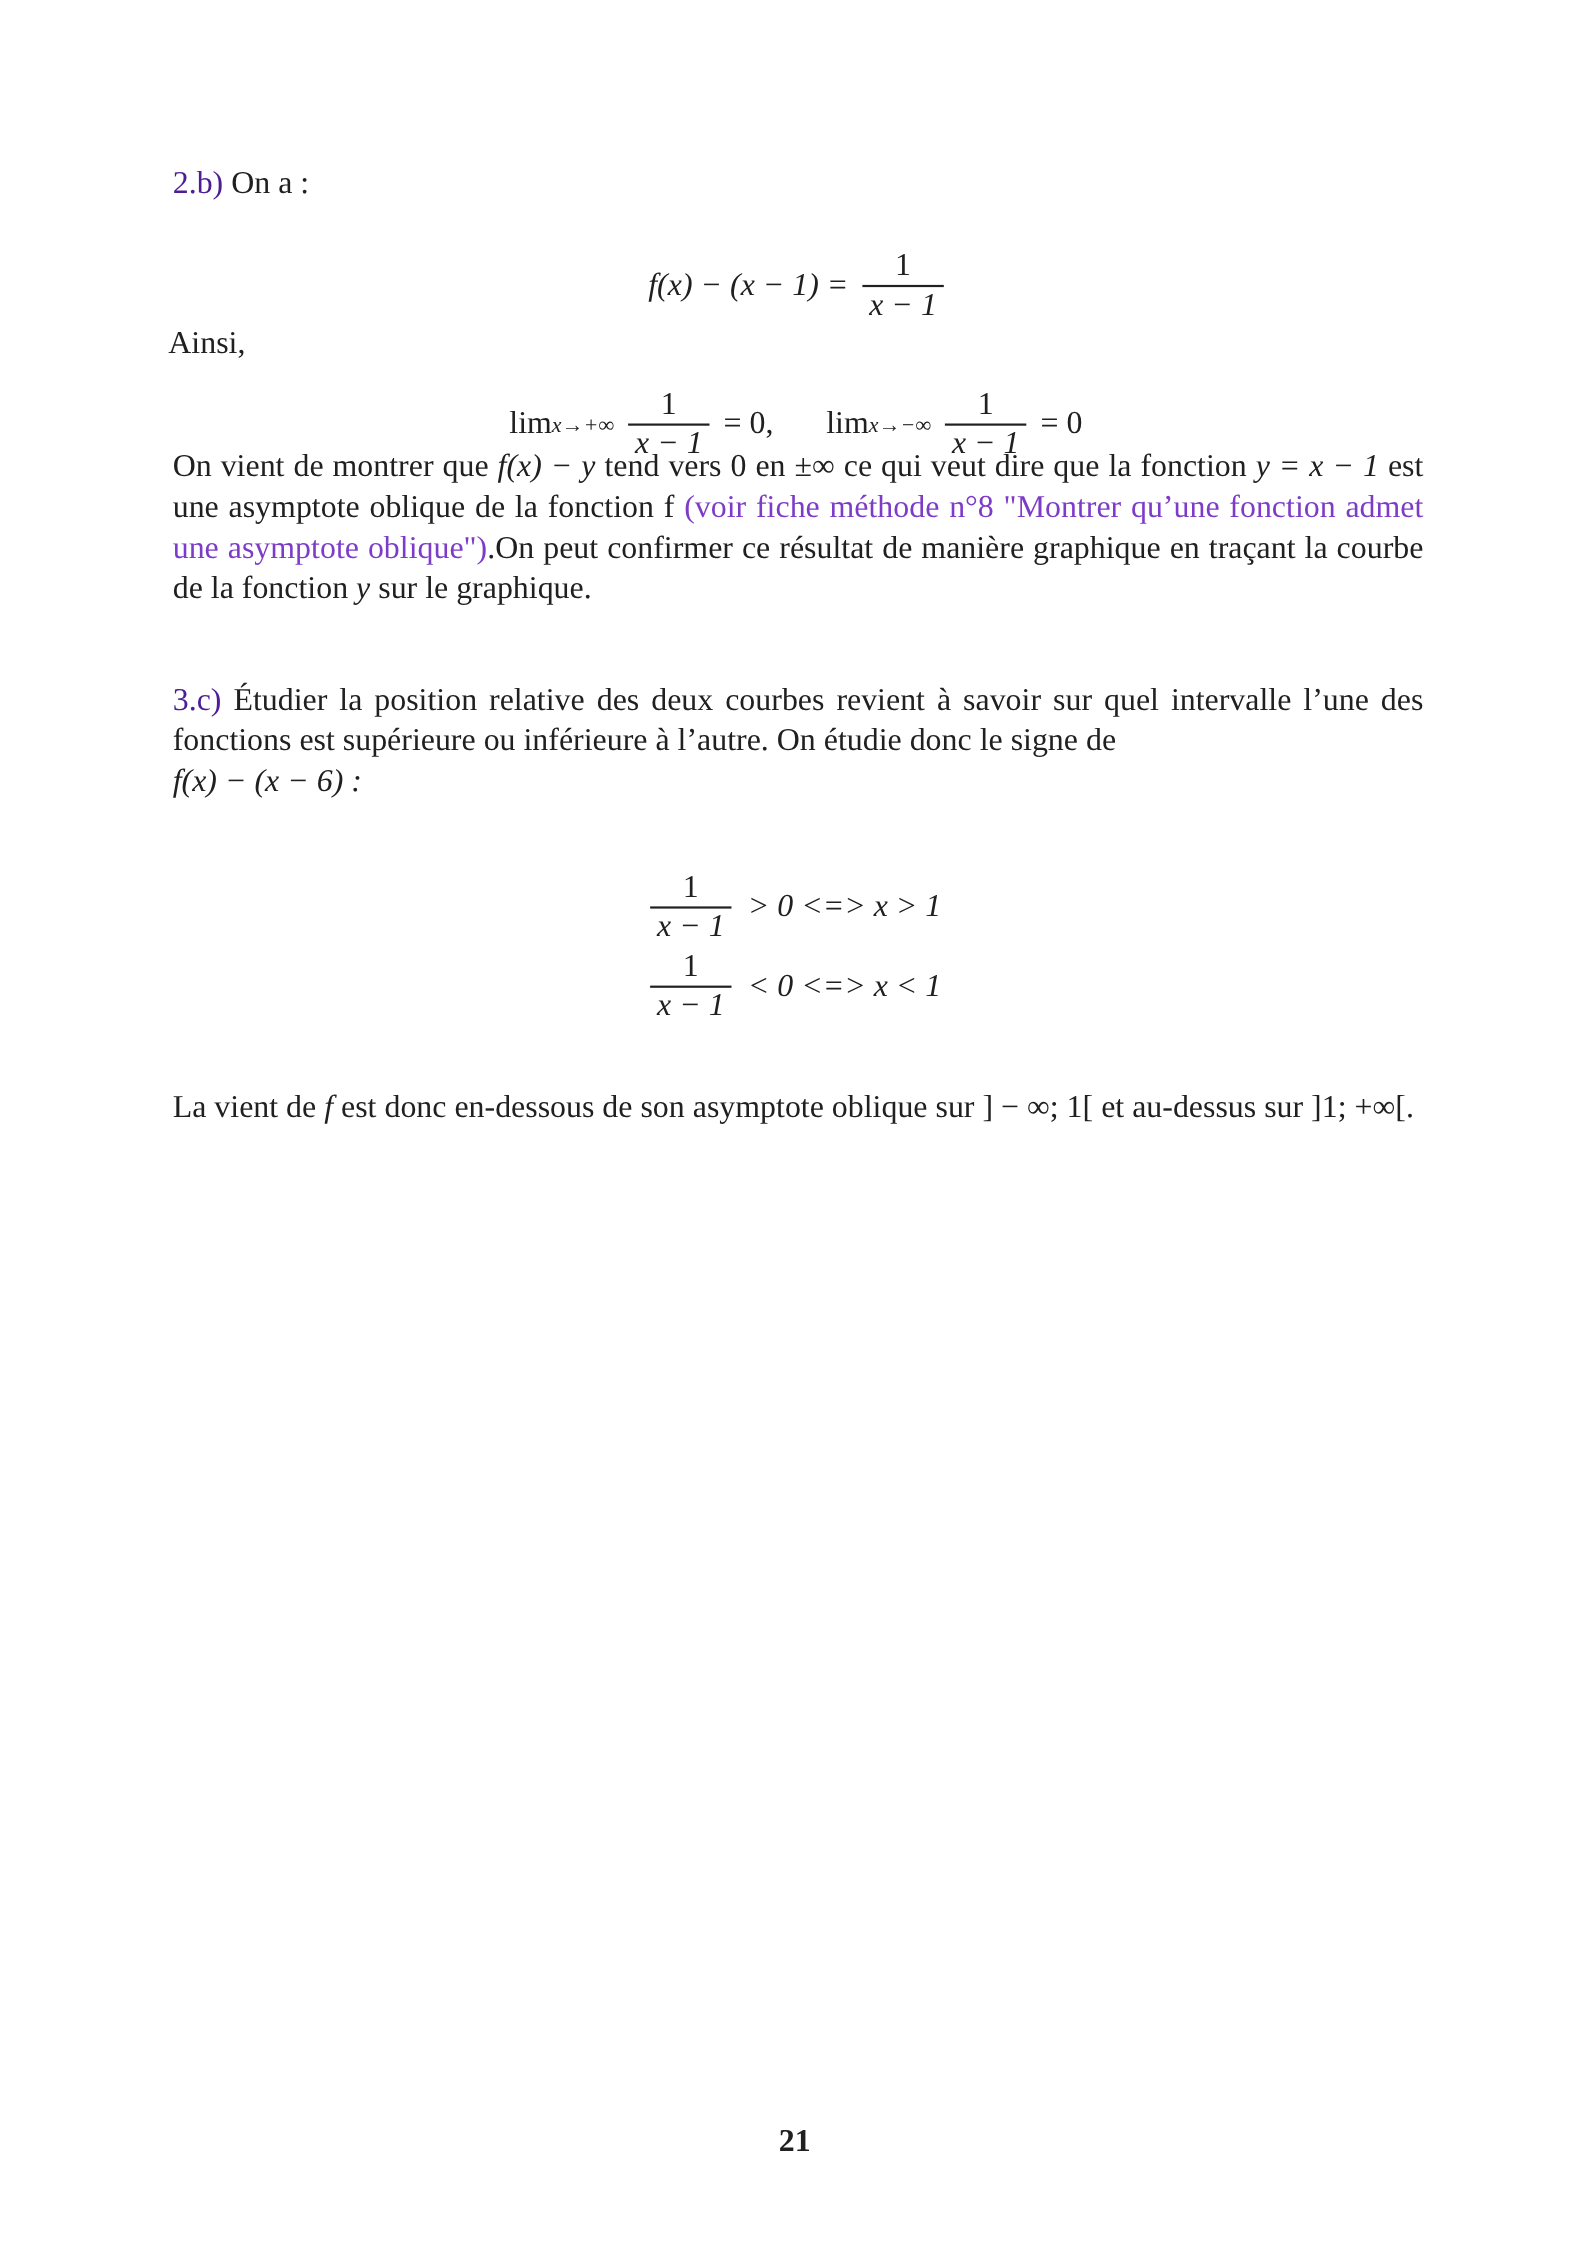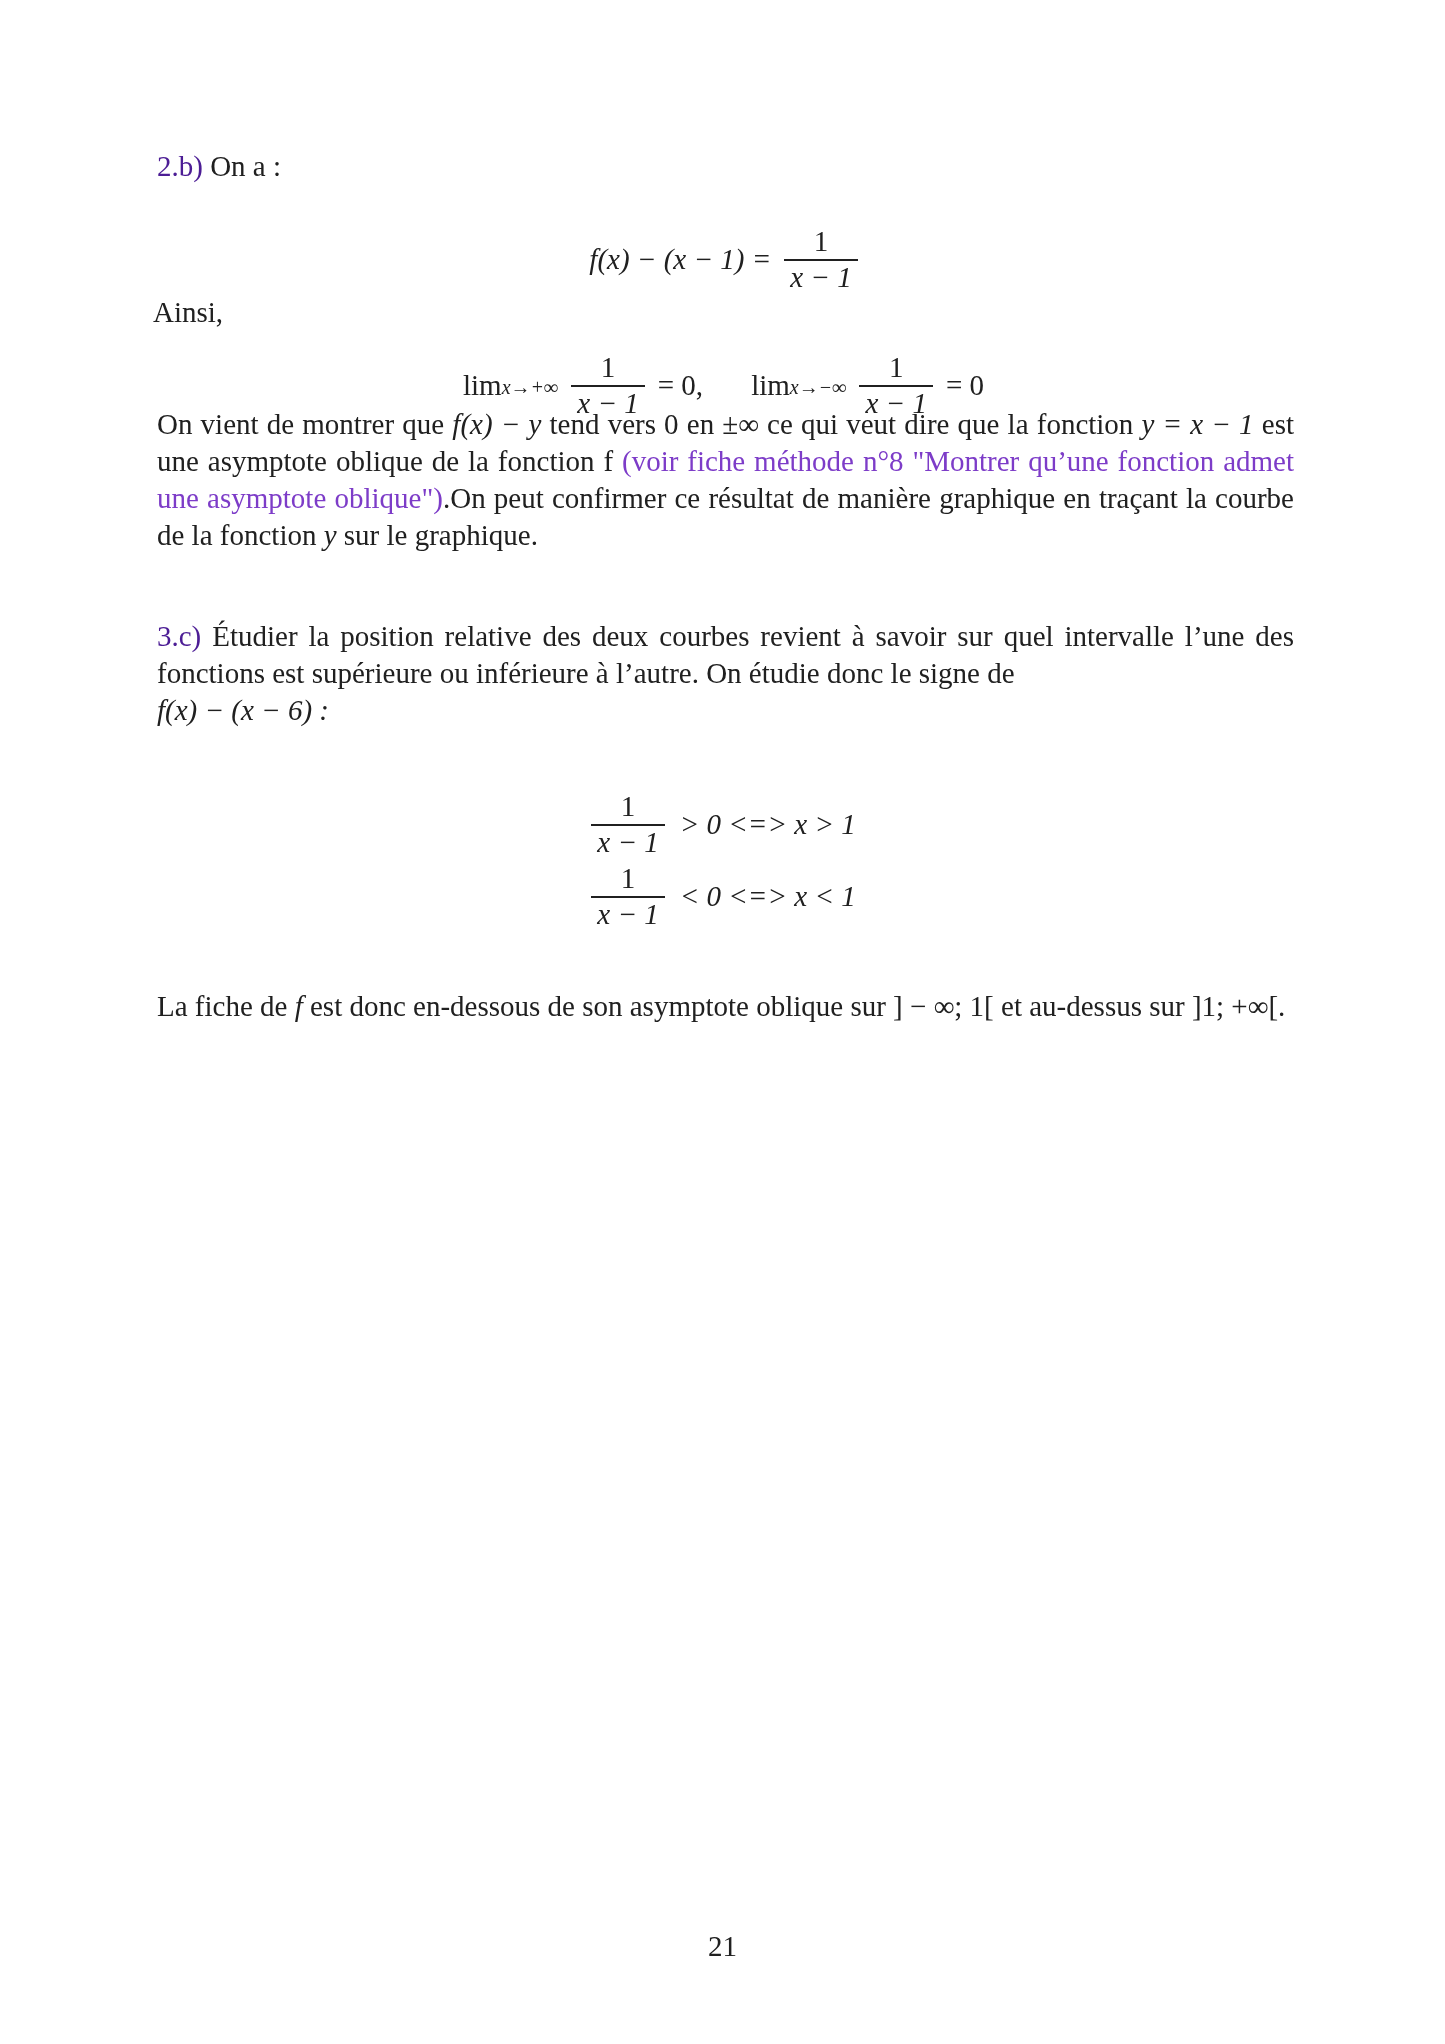--- a/index.html
+++ b/index.html
@@ -70,20 +70,21 @@
   }
   .eq-row {
     display: flex;
     align-items: center;
     gap: 15px;
   }
   .pagenum {
     left: 0;
     width: 1445px;
     text-align: center;
+    font-weight: bold;
   }
 </style>
 </head>
 <body>
 
 <div class="abs" style="left:157px; top:150px;"><span class="accent">2.b)</span><span> On a :</span></div>
 
 <div class="abs eq-line" style="top:226px;justify-content:center;">
   <span class="eq-group">
     <span class="math">f(x) − (x − 1) =</span>
@@ -135,15 +136,15 @@
   </div>
   <div class="eq-row">
     <span class="frac">
         <span class="num">1</span>
         <span class="den math">x − 1</span>
       </span>
     <span class="math">&lt; 0 &lt;=&gt; x &lt; 1</span>
   </div>
 </div>
 
-<p class="abs para" style="left:157px; top:988px; margin:0;"><span>La fiche de </span><span class="math">f</span><span> est donc en-dessous de son asymptote oblique sur ] − ∞; 1[ et au-dessus sur ]1; +∞[.</span></p>
+<p class="abs para" style="left:157px; top:988px; margin:0;"><span>La vient de </span><span class="math">f</span><span> est donc en-dessous de son asymptote oblique sur ] − ∞; 1[ et au-dessus sur ]1; +∞[.</span></p>
 
 <div class="abs pagenum" style="top:1930px;">21</div>
 
 </body></html>

